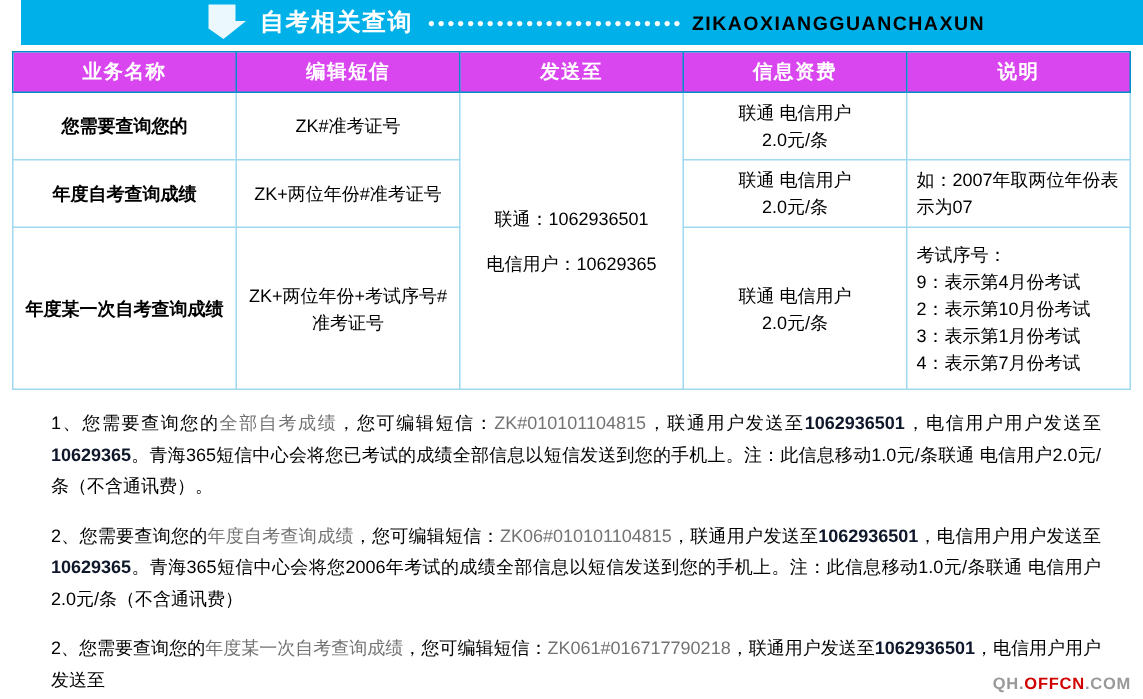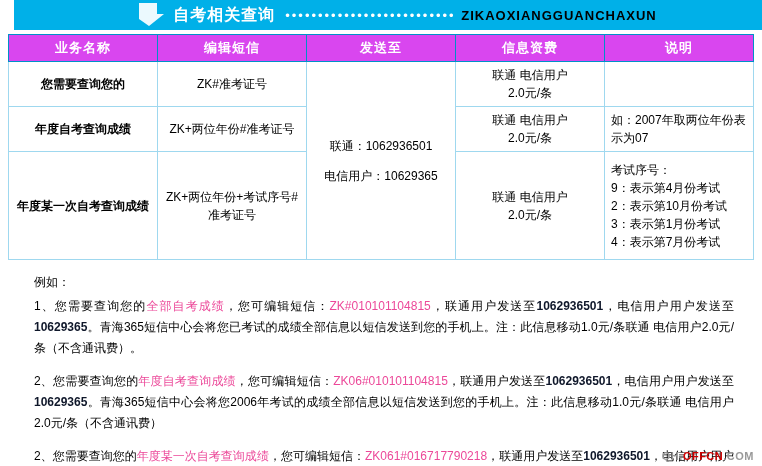--- a/index.html
+++ b/index.html
@@ -137,21 +137,21 @@
     color: #000000;
   }
   .ex-title {
     font-weight: normal;
     margin-bottom: 3px;
   }
   .ex-item {
     margin-bottom: 12px;
     text-align: justify;
   }
-  .hl-blue { color: #ec4899; }
+  .hl-blue { color: #737373; }
   .hl-num { color: #0f172a; font-weight: bold; }
 
   
   .watermark {
     position: absolute;
     right: 8px;
     bottom: 4px;
     font-size: 11px;
     font-weight: bold;
     color: #999999;
@@ -224,21 +224,20 @@
             <div>2：表示第10月份考试</div>
             <div>3：表示第1月份考试</div>
             <div>4：表示第7月份考试</div>
           </td>
         </tr>
       </tbody>
     </table>
   </div>
 
   <div class="examples">
-    <div class="ex-title">例如：</div>
 
     <div class="ex-item">
       <span>1、</span><span>您需要查询您的</span><span class="hl-blue">全部自考成绩</span><span>，您可编辑短信：</span><span class="hl-blue">ZK#010101104815</span><span>，联通用户发送至</span><span class="hl-num">1062936501</span><span>，电信用户用户发送至</span><span class="hl-num">10629365</span><span>。青海365短信中心会将您已考试的成绩全部信息以短信发送到您的手机上。注：</span><span>此信息移动1.0元/条联通  电信用户2.0元/条（不含通讯费）。</span>
     </div>
 
     <div class="ex-item">
       <span>2、</span><span>您需要查询您的</span><span class="hl-blue">年度自考查询成绩</span><span>，您可编辑短信：</span><span class="hl-blue">ZK06#010101104815</span><span>，联通用户发送至</span><span class="hl-num">1062936501</span><span>，电信用户用户发送至</span><span class="hl-num">10629365</span><span>。青海365短信中心会将您2006年考试的成绩全部信息以短信发送到您的手机上。注：</span><span>此信息移动1.0元/条联通  电信用户2.0元/条（不含通讯费）</span>
     </div>
 
     <div class="ex-item">

